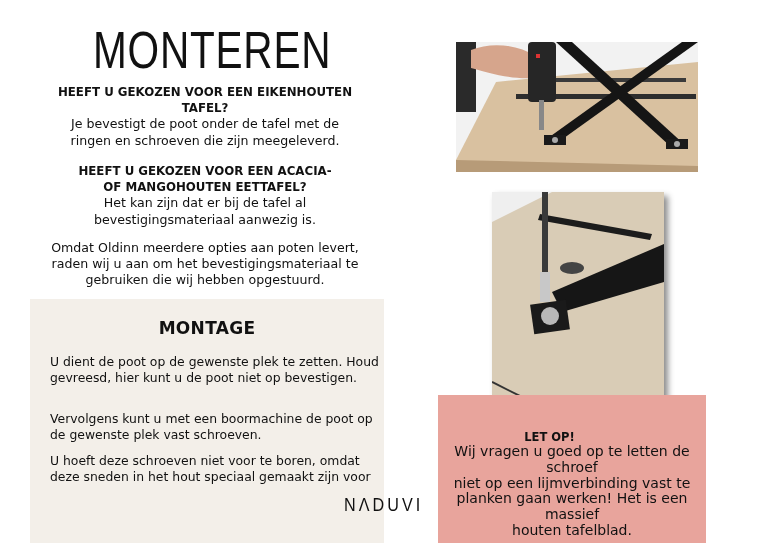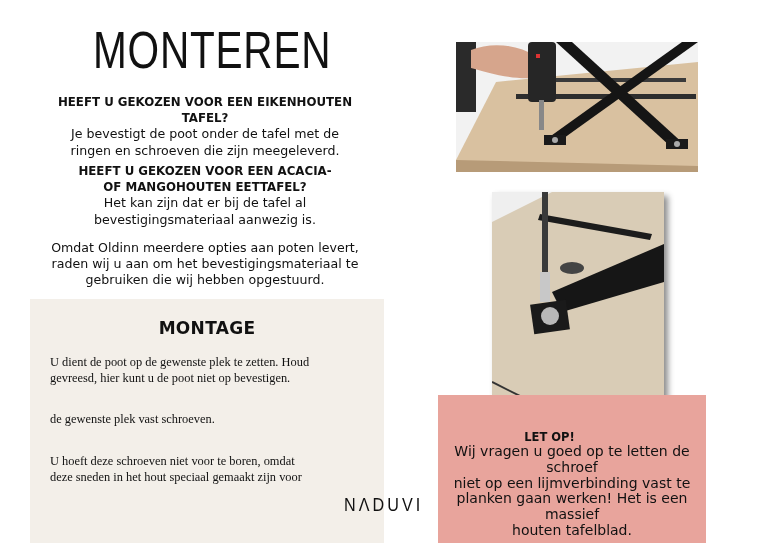--- a/index.html
+++ b/index.html
@@ -8,33 +8,33 @@
 
     .title {
       position: absolute; left: 60px; top: 20px; width: 300px; text-align: center;
       font-family: "Liberation Sans", sans-serif; font-weight: 400;
       font-size: 52px; letter-spacing: 1px; line-height: 60px;
       transform: scaleX(0.78); transform-origin: center;
       color: #111;
     }
     .block { position: absolute; text-align: center; font-size: 12.6px; line-height: 16.2px; }
     .block .h { font-weight: bold; font-size: 11.8px; }
-    #b1 { left: 40px; top: 94px; width: 330px; }
+    #b1 { left: 40px; top: 84px; width: 330px; }
     #b2 { left: 40px; top: 163px; width: 330px; }
     #b3 { left: 30px; top: 240px; width: 350px; }
 
     .beige {
       position: absolute; left: 30px; top: 299px; width: 354px; height: 304px;
       background: #f3efe9;
     }
     .beige .mh {
       position: absolute; left: 0; top: 19px; width: 354px; text-align: center;
       font-weight: bold; font-size: 17px; letter-spacing: 0.3px;
     }
-    .beige .p { position: absolute; left: 20px; width: 330px; font-size: 12.4px; line-height: 16px; font-family: Liberation Serif, serif; }
+    .beige .p { position: absolute; left: 20px; width: 330px; font-size: 12.4px; line-height: 16px; }
     #p1 { top: 55px; }
     #p2 { top: 112px; }
     #p3 { top: 154px; }
 
     .logo {
       position: absolute; left: 344px; top: 494px; font-family: "Liberation Sans", sans-serif;
       font-size: 19px; letter-spacing: 3.6px; color: #111; transform: scaleX(0.85);
       transform-origin: left;
     }
 
@@ -73,20 +73,21 @@
   <div>gebruiken die wij hebben opgestuurd.</div>
 </div>
 
 <div class="beige">
   <div class="mh">MONTAGE</div>
   <div class="p" id="p1">
     <div>U dient de poot op de gewenste plek te zetten. Houd</div>
     <div>gevreesd, hier kunt u de poot niet op bevestigen.</div>
   </div>
   <div class="p" id="p2">
+    <div>Vervolgens kunt u met een boormachine de poot op</div>
     <div>de gewenste plek vast schroeven.</div>
   </div>
   <div class="p" id="p3">
     <div>U hoeft deze schroeven niet voor te boren, omdat</div>
     <div>deze sneden in het hout speciaal gemaakt zijn voor</div>
   </div>
 </div>
 
 <div class="logo">NΛDUVI</div>
 

